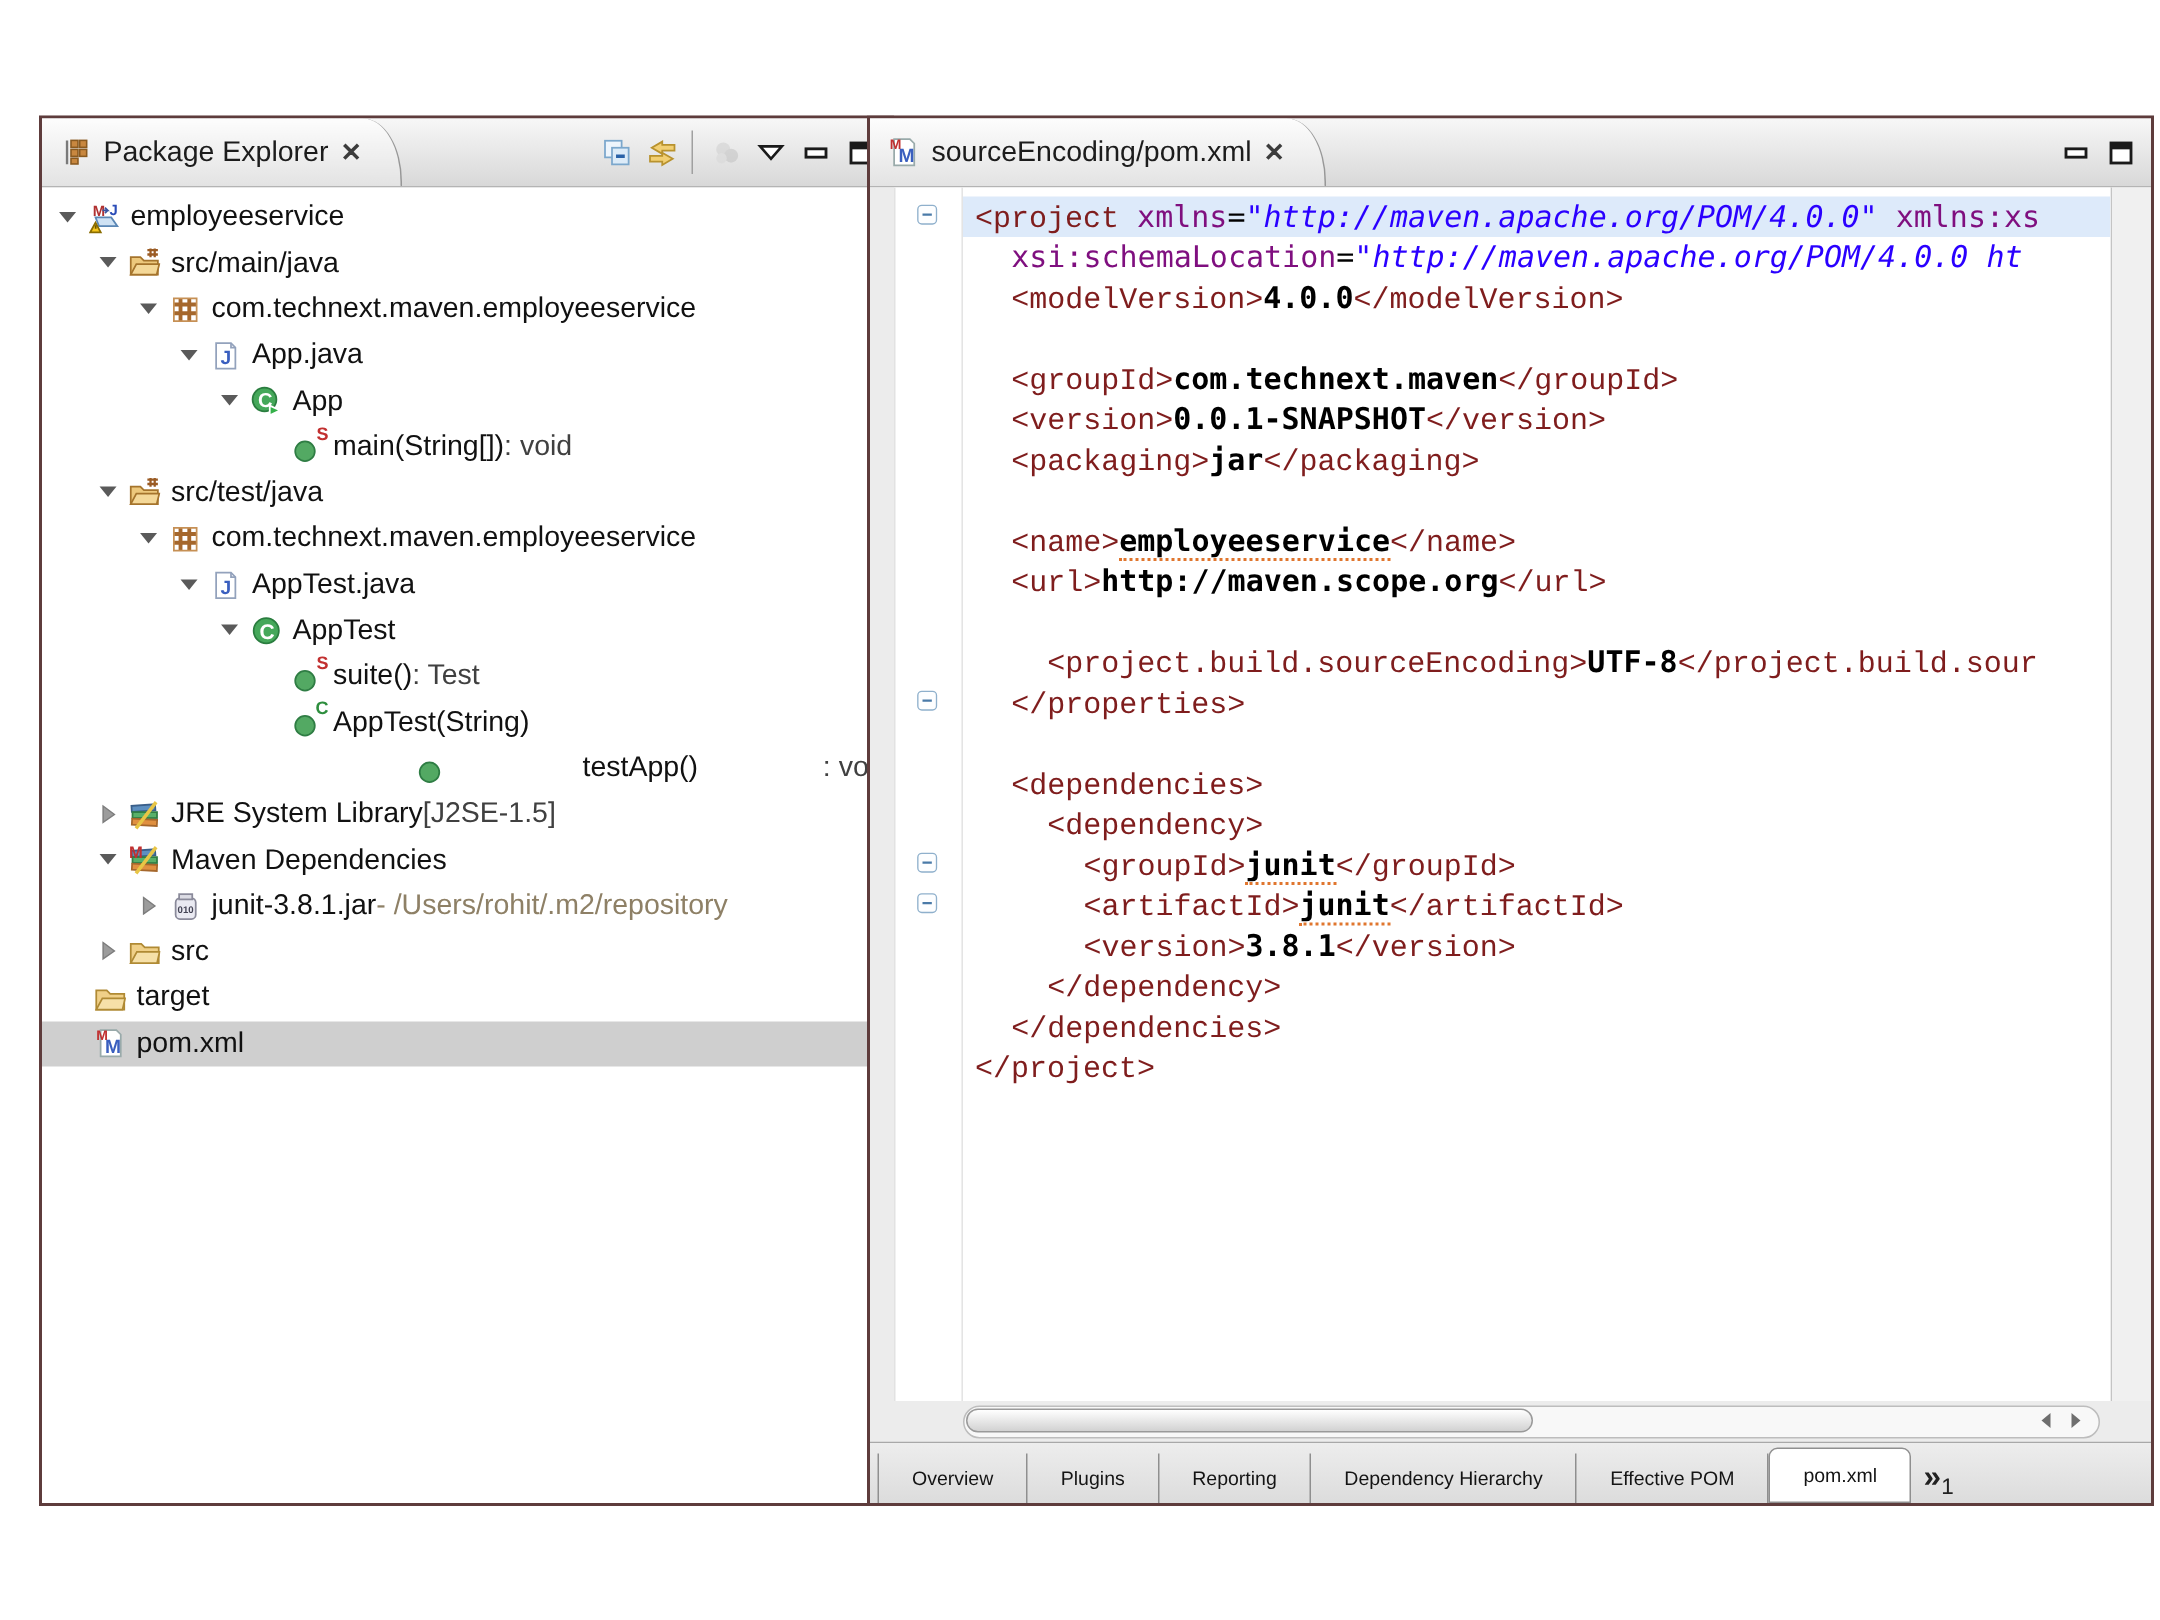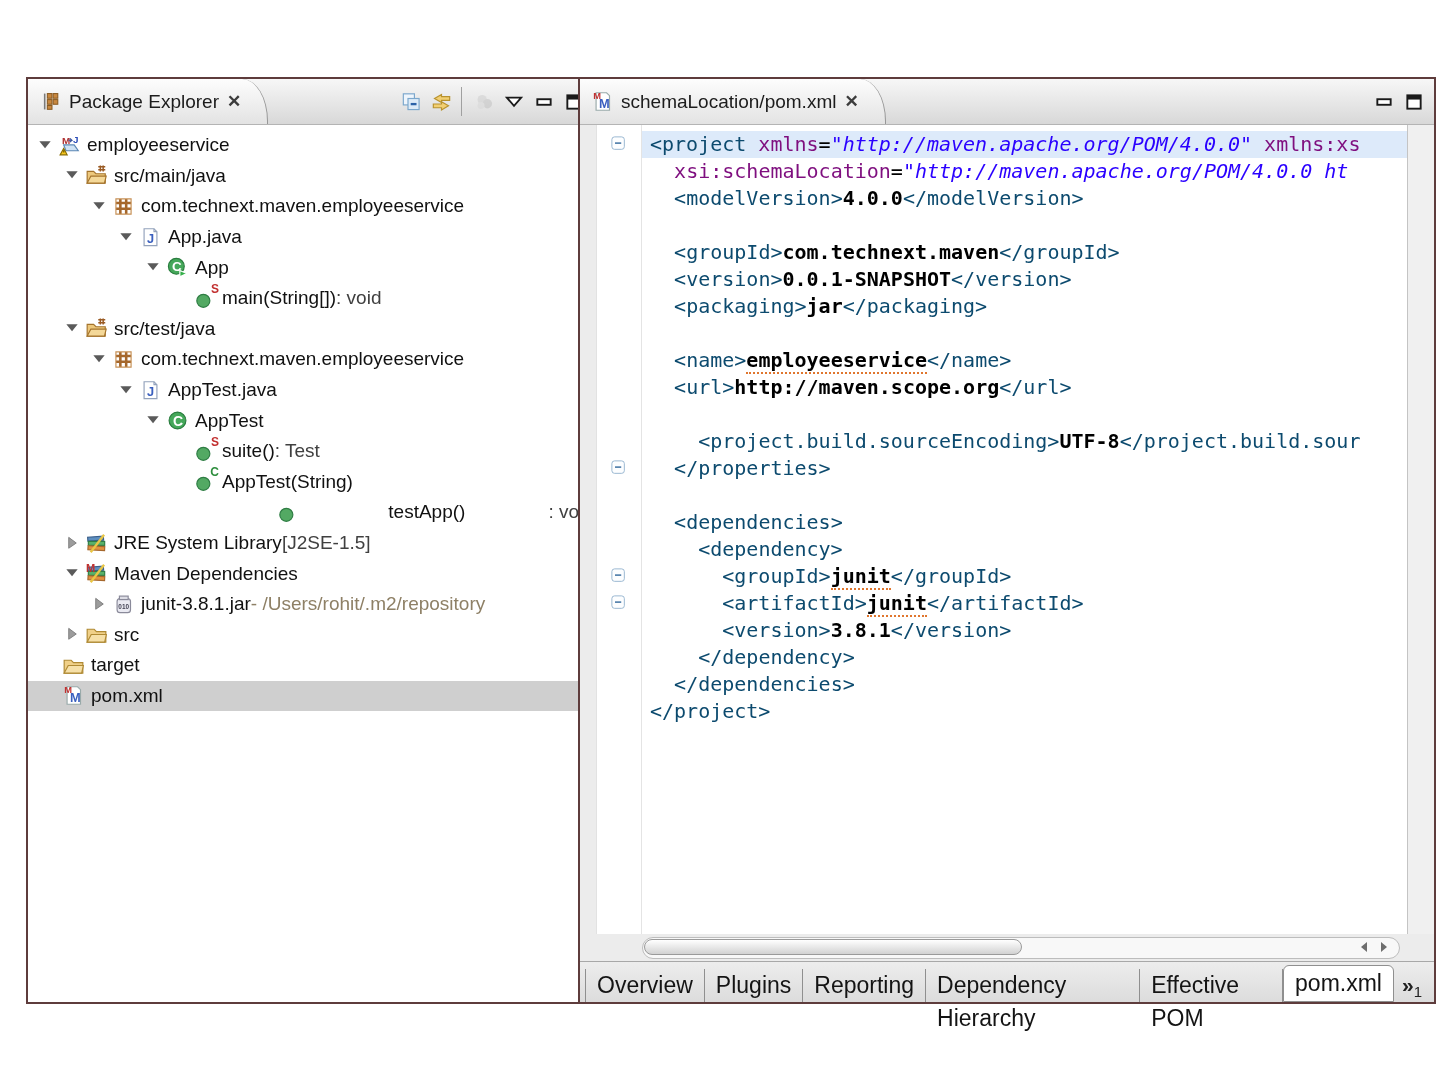--- a/index.html
+++ b/index.html
@@ -32,37 +32,37 @@
   .qual{color:#8e8066;}
 
   
   .ebody{flex:1;display:flex;min-height:0;background:#ececec;}
   .ruler{width:16px;flex:none;background:#ececec;}
   .foldcol{width:44px;flex:none;background:#ffffff;position:relative;border-left:1px solid #e2e2e2;}
   .codearea{flex:1;background:#ffffff;position:relative;overflow:hidden;padding-top:6px;border-left:1px solid #e4e4e4;}
   .vscroll{width:26px;flex:none;background:#f0f0f0;border-left:1px solid #c4c4c4;}
   .cline{height:27px;line-height:27px;font-family:"DejaVu Sans Mono",monospace;font-size:20px;white-space:pre;padding-left:8px;}
   .cline.hl{background:#ddeafa;}
-  .tok-tag{color:#0c4a6e;}
+  .tok-tag{color:#7f1d1d;font-family:Liberation Mono, monospace;}
   .tok-attr{color:#7f0f7f;}
   .tok-val{color:#2a00ff;font-style:italic;}
   .tok-text{color:#000;font-weight:bold;}
   .tok-utext{color:#000;font-weight:bold;border-bottom:2px dotted #e0762e;}
   .tok-plain{color:#000;}
   .foldic{position:absolute;left:14px;width:16px;height:16px;}
 
   
   .hrow{height:27px;flex:none;background:#ececec;position:relative;}
   .htrack{position:absolute;left:62px;right:34px;top:3px;height:20px;background:#f8f8f8;border:1px solid #bdbdbd;border-radius:11px;}
   .hthumb{position:absolute;left:1px;top:1px;height:16px;width:50%;border-radius:9px;background:linear-gradient(#ffffff,#d2d2d2);border:1px solid #9a9a9a;box-sizing:border-box;}
   .harrows{position:absolute;right:8px;top:1px;height:16px;display:flex;gap:6px;align-items:center;}
 
   
   .btabs{height:40px;flex:none;background:linear-gradient(#ededed,#dcdcdc);border-top:1px solid #a8a8a8;display:flex;align-items:flex-end;padding-left:5px;}
-  .btab{height:33px;line-height:33px;padding:0 11px;font-size:23px;color:#141414;border-right:1px solid #8f8f8f;margin-top:41px;}
+  .btab{height:33px;line-height:33px;padding:0 22px;font-size:13px;color:#141414;border-right:1px solid #8f8f8f;margin-top:41px;}
   .btab:first-child{border-left:1px solid #8f8f8f;}
   .btab.active{background:#ffffff;border:1px solid #8f8f8f;border-radius:6px 6px 0 0;height:35px;line-height:35px;}
   .btab-ovf{padding:0 12px 2px 8px;font-size:21px;font-weight:bold;color:#222;}
   .btab-ovf sub{font-weight:normal;font-size:15px;}
   svg{display:block;}
 </style>
 </head>
 <body>
 
 <div class="panel" id="pkg-panel">
@@ -403,21 +403,21 @@
 <div class="panel" id="editor-panel">
   <div class="vhead">
     <div class="vtab">
       <span class="tico" id="ed-tab-icon">
           <svg width="21" height="21" viewBox="0 0 18 18">
             <path d="M3.5 1.5 h9 l2.5 2.5 v12.5 h-11.5 Z" fill="#ffffff" stroke="#9aa"></path>
       <text x="6" y="14.5" font-size="11" font-weight="bold" fill="#3a5fbf" font-family="Liberation Sans">M</text>
       <text x="1" y="7" font-size="8" font-weight="bold" fill="#c03030" font-family="Liberation Sans">M</text>
           </svg>
         </span>
-      <span class="ttl">schemaLocation/pom.xml</span>
+      <span class="ttl">sourceEncoding/pom.xml</span>
       <span class="xicon">✕</span>
     </div>
     <div class="hspacer"></div>
     <div id="ed-buttons" style="display:flex;align-items:stretch;padding-right:6px;">
         <div class="hbtn">
           <span class="tico">
             <svg width="20" height="20" viewBox="0 0 18 18">
               <rect x="3" y="6.5" width="12" height="5" fill="#ffffff" stroke="#1a1a1a" stroke-width="1.7"></rect>
             </svg>
           </span>

